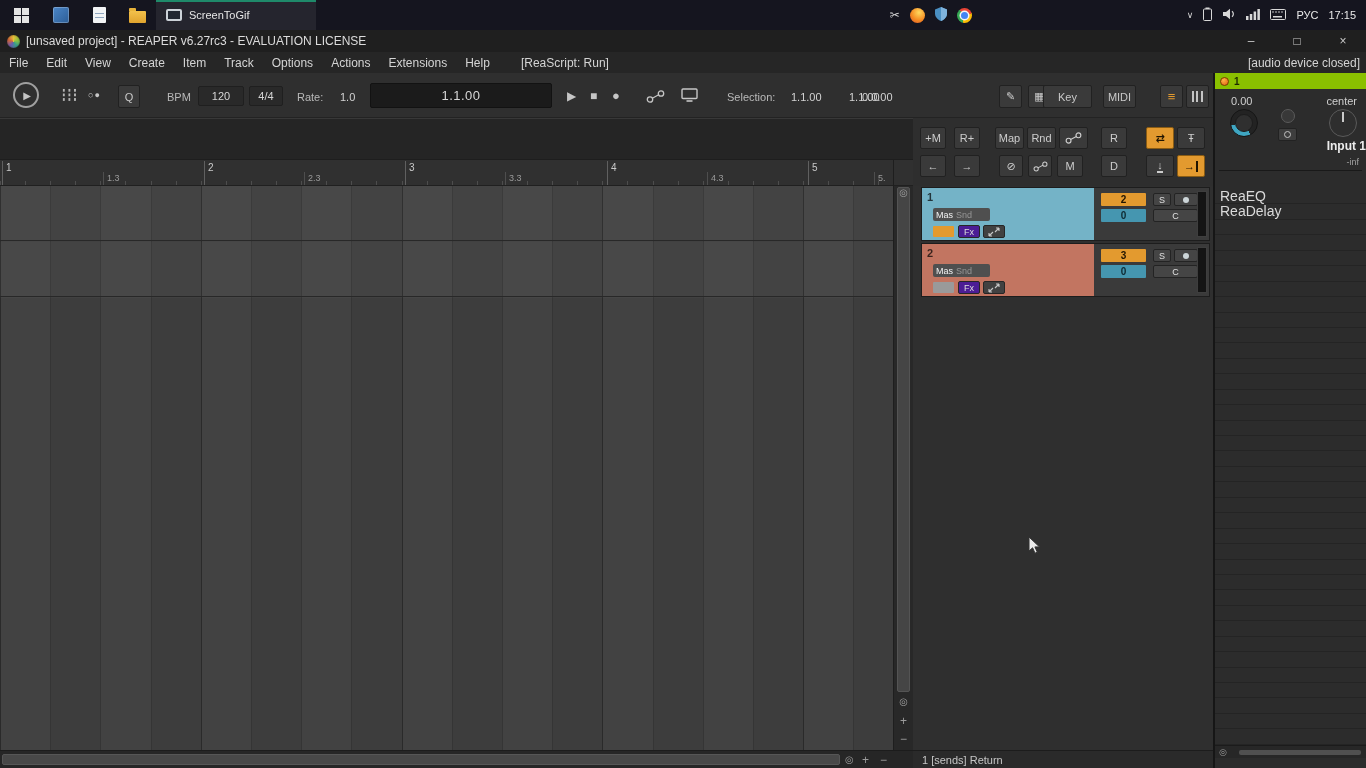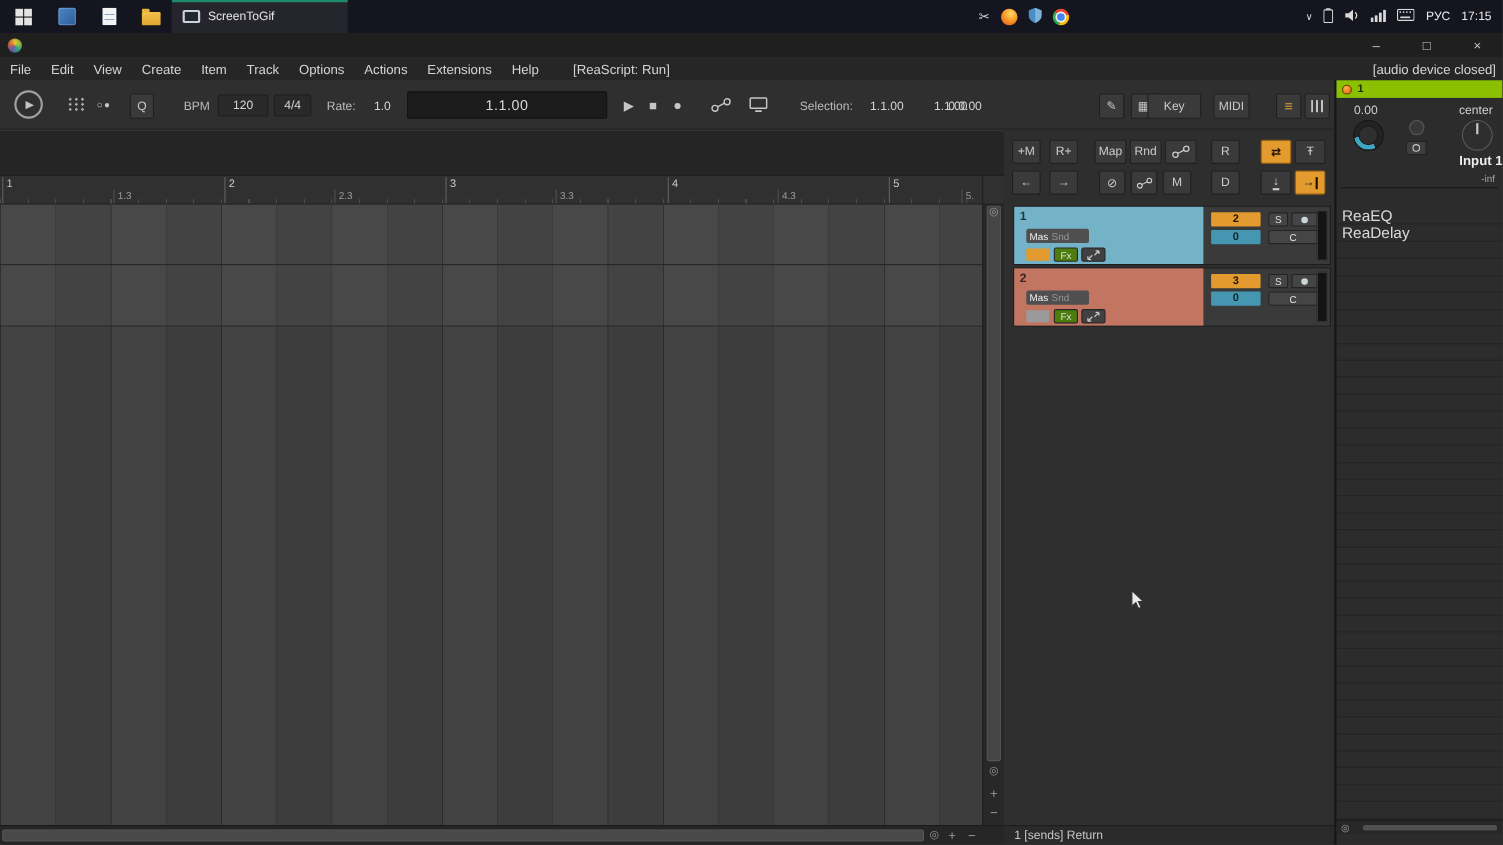--- a/index.html
+++ b/index.html
@@ -90,21 +90,21 @@
 #tcp{position:absolute;left:913px;top:186px;width:300px;height:564px;background:#2f2f2f}
 .track{position:absolute;left:8px;width:289px;height:54px;border:1px solid #1d1d1d;background:#3a3a3a}
 .track.t1{top:1px}
 .track.t2{top:57px}
 .track-color{position:absolute;left:0;top:0;width:172px;height:100%}
 .tnum{position:absolute;left:5px;top:3px;font-size:11px;font-weight:bold;color:rgba(0,0,0,.7)}
 .massnd{position:absolute;left:11px;top:20px;width:57px;height:13px;background:#4f4f4f;border-radius:2px;display:flex;align-items:center;font-size:9px}
 .massnd .mas{color:#f2f2f2;padding:0 3px}
 .massnd .snd{color:#969696}
 .iobox{position:absolute;left:11px;top:38px;width:21px;height:11px;border-radius:1px}
-.fxbtn{position:absolute;left:36px;top:37px;width:22px;height:13px;background:#4d7c0f;border:1px solid #262626;color:#ddd;font-size:9px;display:flex;align-items:center;justify-content:center;border-radius:2px}
+.fxbtn{position:absolute;left:36px;top:37px;width:22px;height:13px;background:#4c1d95;border:1px solid #262626;color:#ddd;font-size:9px;display:flex;align-items:center;justify-content:center;border-radius:2px}
 .routebtn{position:absolute;left:61px;top:37px;width:22px;height:13px;background:#414141;border:1px solid #262626;border-radius:2px;display:flex;align-items:center;justify-content:center}
 .sendnum{position:absolute;left:179px;top:5px;width:45px;height:13px;background:#e39a2f;color:#201400;font-size:10px;font-weight:bold;display:flex;align-items:center;justify-content:center;border-radius:1px}
 .sbtn{position:absolute;left:231px;top:5px;width:18px;height:13px;background:#454545;border:1px solid #232323;color:#e0e0e0;font-size:9px;display:flex;align-items:center;justify-content:center;border-radius:2px}
 .recbtn{position:absolute;left:252px;top:5px;width:24px;height:13px;background:#454545;border:1px solid #232323;border-radius:2px;display:flex;align-items:center;justify-content:center}
 .recdot{width:6px;height:6px;border-radius:50%;background:#ccd5d8}
 .volbox{position:absolute;left:179px;top:21px;width:45px;height:13px;background:#4596b0;color:#0d2830;font-size:10px;font-weight:bold;display:flex;align-items:center;justify-content:center;border-radius:1px}
 .cbtn{position:absolute;left:231px;top:21px;width:45px;height:13px;background:#454545;border:1px solid #232323;color:#e0e0e0;font-size:9px;display:flex;align-items:center;justify-content:center;border-radius:2px}
 .meter{position:absolute;right:2px;top:3px;bottom:3px;width:10px;background:#141414;border:1px solid #3e3e3e}
 #tcp-status{position:absolute;left:913px;top:750px;width:300px;height:18px;background:#2a2a2a;border-top:1px solid #1c1c1c;display:flex;align-items:center;padding-left:9px;font-size:11px;color:#c6c6c6}
 
@@ -191,20 +191,21 @@
           <circle cx="12" cy="3" r="0.8" fill="#d8d8d8"></circle>
           <rect x="3" y="7" width="9" height="1.5" fill="#d8d8d8"></rect>
         </svg></span>
     <span class="tray-lang">РУС</span>
     <span class="tray-time">17:15</span>
   </div>
 </div>
 
 <div id="titlebar">
   <span class="icon-reaper"></span>
+  <span>[unsaved project] - REAPER v6.27rc3 - EVALUATION LICENSE</span>
   <div class="tb-controls">
     <div class="tb-ctl">–</div>
     <div class="tb-ctl">□</div>
     <div class="tb-ctl">×</div>
   </div>
 </div>
 
 <div id="menubar">
   <span class="menu-item">File</span>
   <span class="menu-item">Edit</span>

